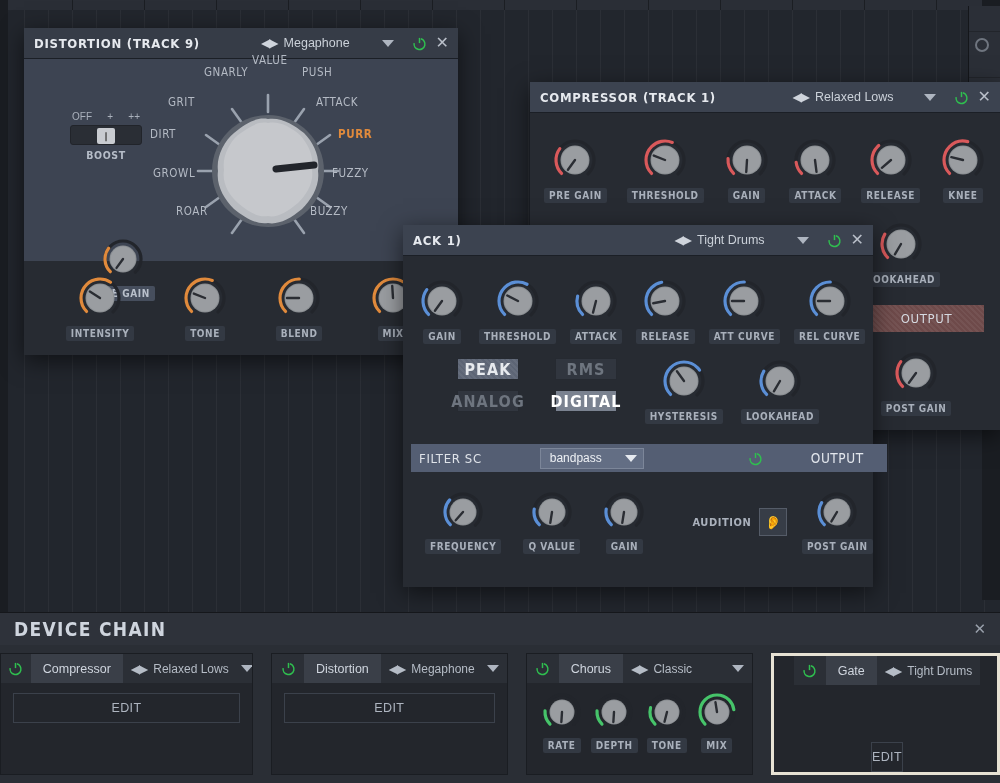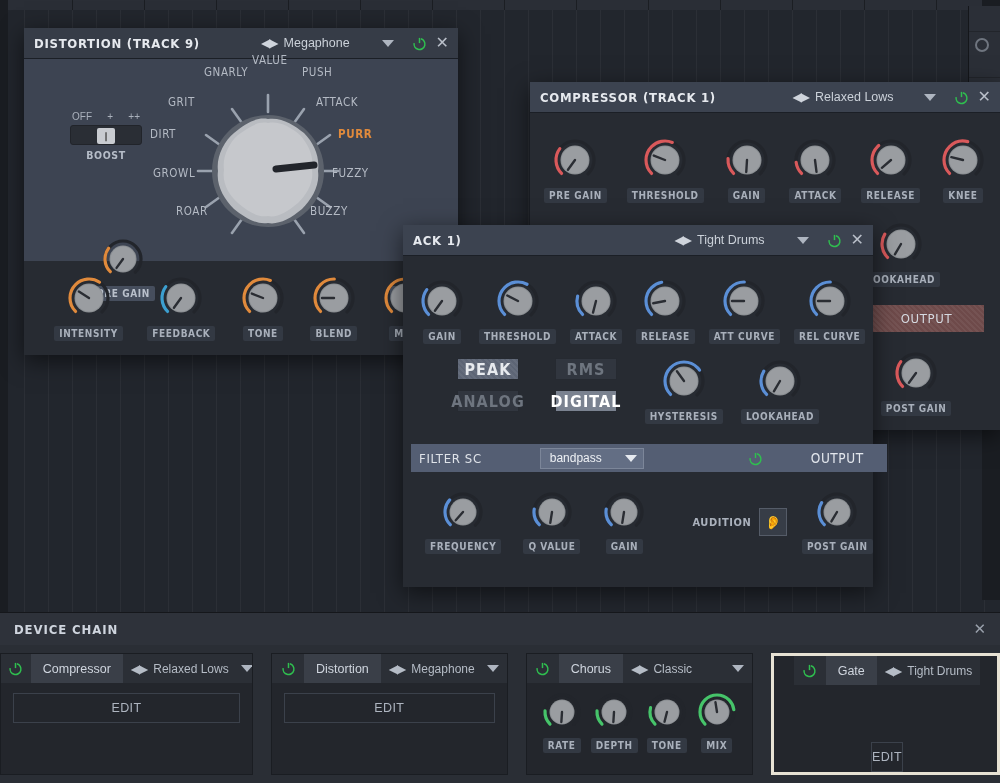--- a/index.html
+++ b/index.html
@@ -148,21 +148,21 @@
   .aud-btn { width:28px;height:28px;border:1px solid #555c68;background:#373d47;
     display:flex;align-items:center;justify-content:center;color:#c5cbd4;font-size:13px;}
 
   
   #devchain { position:absolute; left:0; top:612px; width:1000px; height:171px;
     background:#2c3views; }
   #devchain { background:#2a2e35; border-top:1px solid #15171b; }
   .dc-head { height:32px; display:flex; align-items:center; padding:0 14px;
     background:#2e323a; }
   .dc-title { font-family:"DejaVu Sans Condensed","Liberation Sans",sans-serif;
-    font-weight:700; font-size:13px; letter-spacing:.07em; color:#cfd5de; }
+    font-weight:700; font-size:19px; letter-spacing:.07em; color:#cfd5de; }
   .dc-x { margin-left:auto; color:#9aa1ac; font-size:15px; }
   .dc-slots { display:flex; gap:18px; padding:8px 0 0 0; }
   .dc-slot { width:253px; height:122px; background:#23262c;
      border:1px solid #1a1d22; display:flex; flex-direction:column; }
   .dc-slot.sel { border:3px solid #e7e2d4; }
   .dc-slot-head { height:29px; display:flex; align-items:center; background:#2b2f36; }
   .dc-pwr { width:32px; display:flex; align-items:center; justify-content:center; }
   .dc-name { background:#3a3f48; height:29px; display:flex; align-items:center;
      padding:0 12px; font-size:12.5px; color:#cfd5de; }
   .dc-preset { display:flex; align-items:center; gap:6px; padding:0 8px;
@@ -434,32 +434,20 @@
             <div class="knob">
               <svg width="46" height="46" viewBox="0 0 46 46">
                 <circle cx="23" cy="23" r="19" fill="none" stroke="#22252b" stroke-width="3.2" stroke-dasharray="89.5353906273091 29.845130209103033" stroke-linecap="round" transform="rotate(135 23 23)"></circle>
                 <circle cx="23" cy="23" r="19" fill="none" stroke="#e08a3c" stroke-width="3.2" stroke-dasharray="55.51194218893164 63.86857864748049" stroke-linecap="round" transform="rotate(135 23 23)"></circle>
                 <circle cx="23" cy="23" r="14.5" fill="#8b8f93"></circle>
                 <circle cx="23" cy="23" r="13.5" fill="#9a9da1"></circle>
                 <line x1="23" y1="23" x2="12.868064893975818" y2="16.57007846025204" stroke="#2a2d33" stroke-width="2.4" stroke-linecap="round"></line>
               </svg>
             </div>
             <div class="knob-lbl">INTENSITY</div>
-          </div>
-          <div class="knob-wrap">
-            <div class="knob">
-              <svg width="46" height="46" viewBox="0 0 46 46">
-                <circle cx="23" cy="23" r="19" fill="none" stroke="#22252b" stroke-width="3.2" stroke-dasharray="89.5353906273091 29.845130209103033" stroke-linecap="round" transform="rotate(135 23 23)"></circle>
-                <circle cx="23" cy="23" r="19" fill="none" stroke="#3c9fd0" stroke-width="3.2" stroke-dasharray="26.86061718819273 92.5199036482194" stroke-linecap="round" transform="rotate(135 23 23)"></circle>
-                <circle cx="23" cy="23" r="14.5" fill="#8b8f93"></circle>
-                <circle cx="23" cy="23" r="13.5" fill="#9a9da1"></circle>
-                <line x1="23" y1="23" x2="15.946576972490323" y2="32.70820393249937" stroke="#2a2d33" stroke-width="2.4" stroke-linecap="round"></line>
-              </svg>
-            </div>
-            <div class="knob-lbl">FEEDBACK</div>
           </div>
           <div class="knob-wrap">
             <div class="knob">
               <svg width="46" height="46" viewBox="0 0 46 46">
                 <circle cx="23" cy="23" r="19" fill="none" stroke="#22252b" stroke-width="3.2" stroke-dasharray="89.5353906273091 29.845130209103033" stroke-linecap="round" transform="rotate(135 23 23)"></circle>
                 <circle cx="23" cy="23" r="19" fill="none" stroke="#e08a3c" stroke-width="3.2" stroke-dasharray="51.93052656383927 67.44999427257287" stroke-linecap="round" transform="rotate(135 23 23)"></circle>
                 <circle cx="23" cy="23" r="14.5" fill="#8b8f93"></circle>
                 <circle cx="23" cy="23" r="13.5" fill="#9a9da1"></circle>
                 <line x1="23" y1="23" x2="11.842682169340986" y2="18.58250536778386" stroke="#2a2d33" stroke-width="2.4" stroke-linecap="round"></line>
               </svg>

